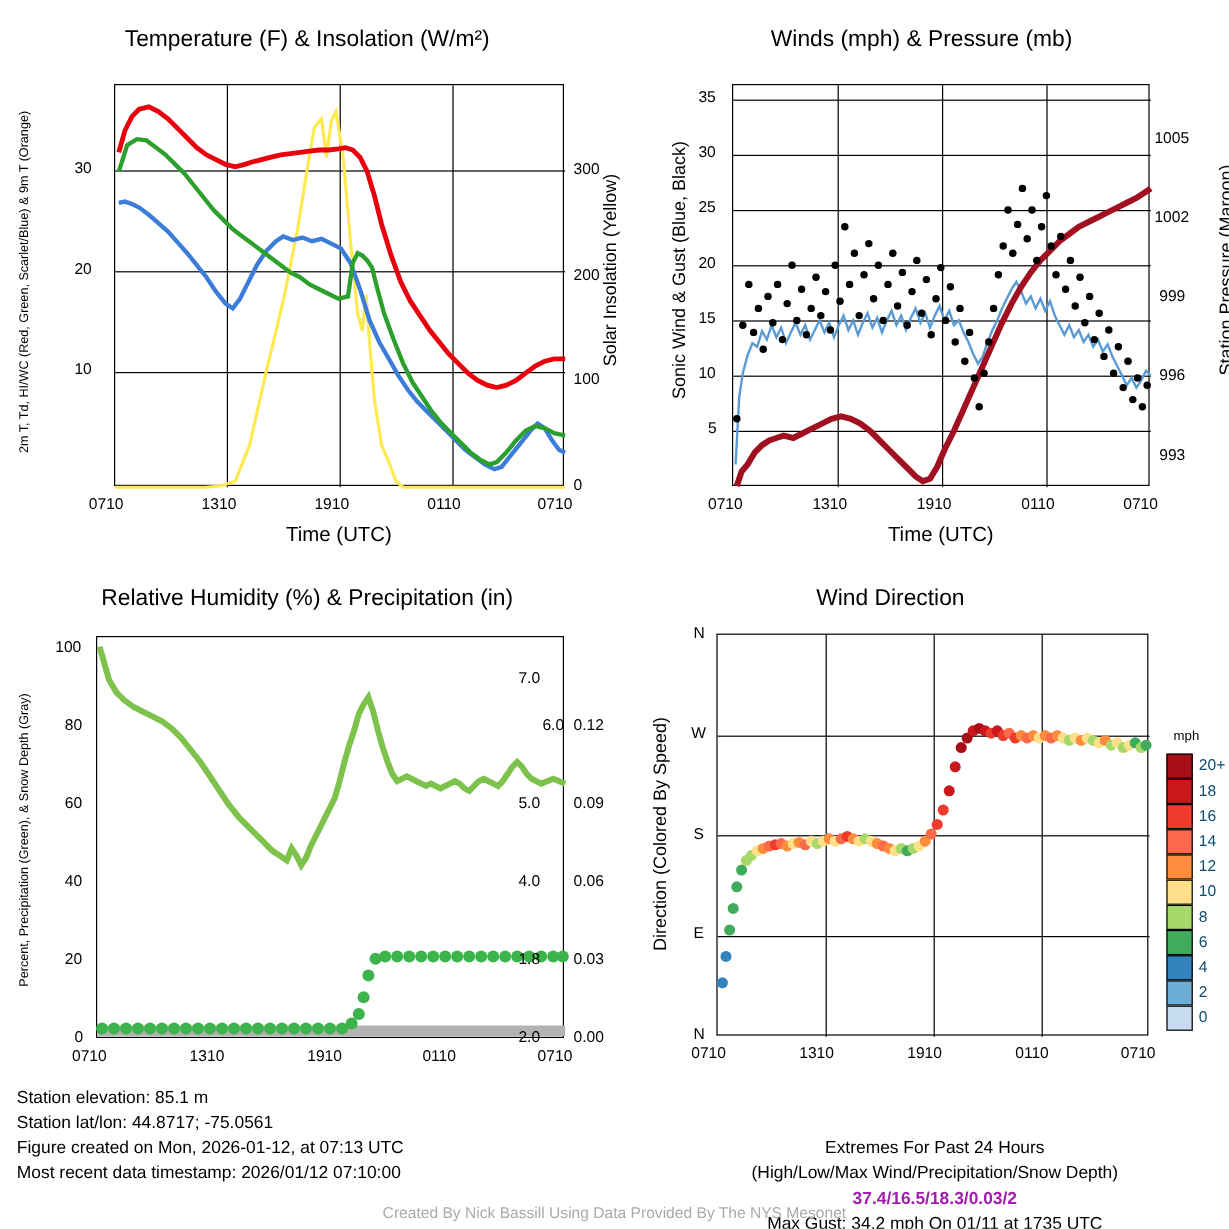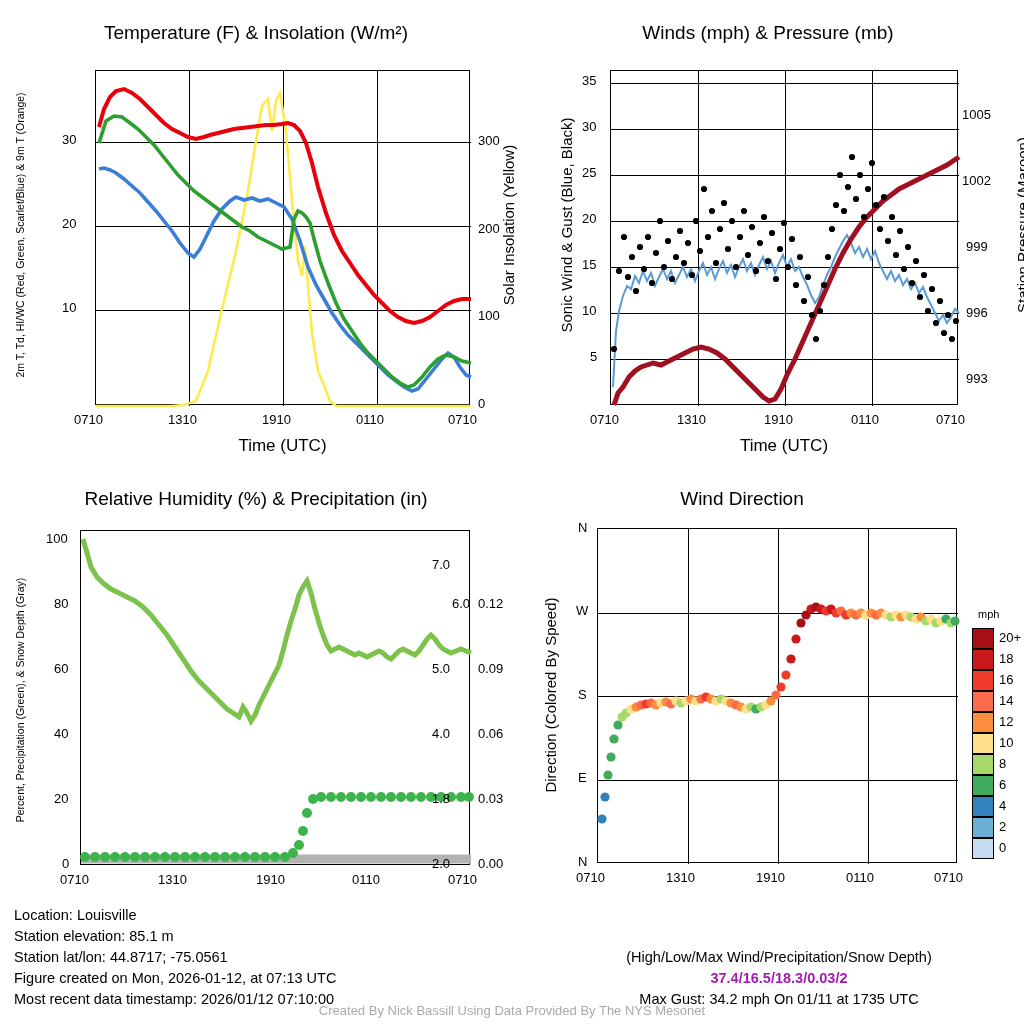--- a/index.html
+++ b/index.html
@@ -13,21 +13,21 @@
   .plotbox{position:absolute;border:1px solid #000;box-sizing:border-box;background:#fff;}
   .grid-line{position:absolute;background:#000;opacity:1;}
   .vline{width:1px;}
   .hline{height:1px;}
   svg{position:absolute;left:0;top:0;overflow:visible;}
   .footleft{position:absolute;font-size:14.5px;line-height:21px;color:#000;}
   .footright{position:absolute;font-size:14.5px;line-height:21px;color:#000;text-align:center;}
   .extremes{color:#a21caf;font-weight:bold;}
   .credit{position:absolute;width:1024px;text-align:center;font-size:13px;color:#aaaaaa;}
   .legbox{position:absolute;border:1px solid #000;box-sizing:border-box;}
-  .leglbl{position:absolute;font-size:13px;color:#000000;}
+  .leglbl{position:absolute;font-size:13px;color:#0c4a6e;}
   .legtitle{position:absolute;font-size:11px;color:#000;}
 </style>
 </head>
 <body>
 
 <div class="page">
 
   <div class="panel" style="left:0;top:0;width:512px;height:470px;">
     <div class="ptitle" style="left:0;top:22px;width:512px;">Temperature (F) &amp; Insolation (W/m²)</div>
 
@@ -454,27 +454,27 @@
     <div class="leglbl" style="left:487px;top:244px;">12</div>
     <div class="leglbl" style="left:487px;top:265px;">10</div>
     <div class="leglbl" style="left:487px;top:286px;">8</div>
     <div class="leglbl" style="left:487px;top:307px;">6</div>
     <div class="leglbl" style="left:487px;top:328px;">4</div>
     <div class="leglbl" style="left:487px;top:349px;">2</div>
     <div class="leglbl" style="left:487px;top:370px;">0</div>
   </div>
 
   <div class="footleft" style="left:14px;top:905px;">
-    <div>Location: Louisville</div>
     <div>Station elevation: 85.1 m</div>
     <div>Station lat/lon: 44.8717; -75.0561</div>
     <div>Figure created on Mon, 2026-01-12, at 07:13 UTC</div>
     <div>Most recent data timestamp: 2026/01/12 07:10:00</div>
   </div>
 
   <div class="footright" style="left:540px;top:947px;width:478px;">
+    <div>Extremes For Past 24 Hours</div>
     <div>(High/Low/Max Wind/Precipitation/Snow Depth)</div>
     <div class="extremes">37.4/16.5/18.3/0.03/2</div>
     <div>Max Gust: 34.2 mph On 01/11 at 1735 UTC</div>
   </div>
 
   <div class="credit" style="left:0;top:1003px;">Created By Nick Bassill Using Data Provided By The NYS Mesonet</div>
 </div>
 
 </body></html>

